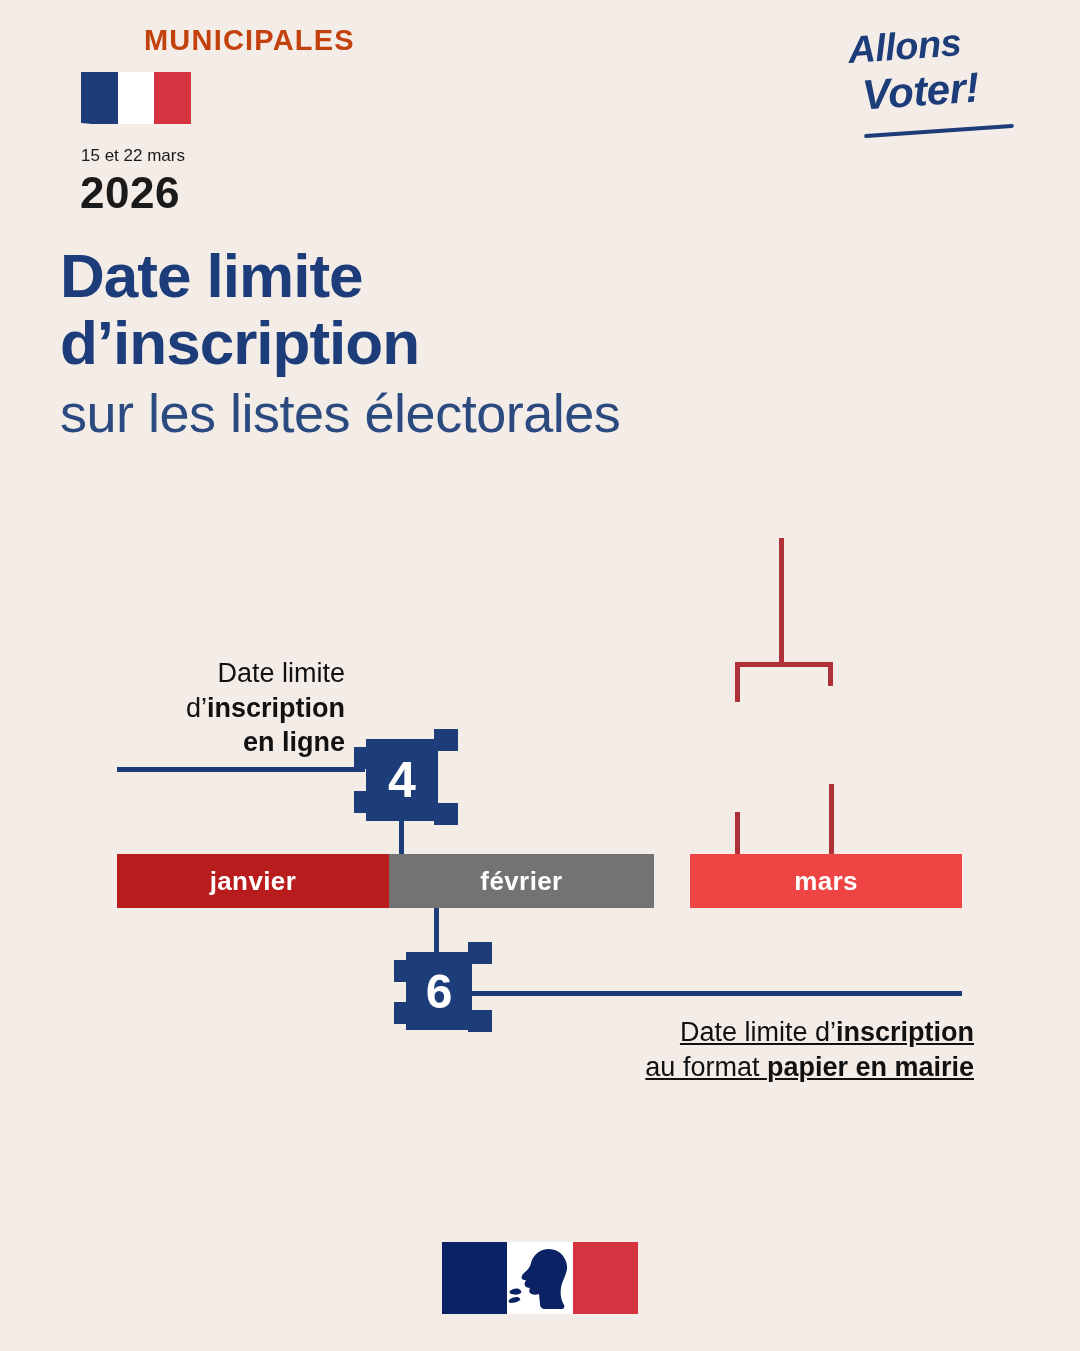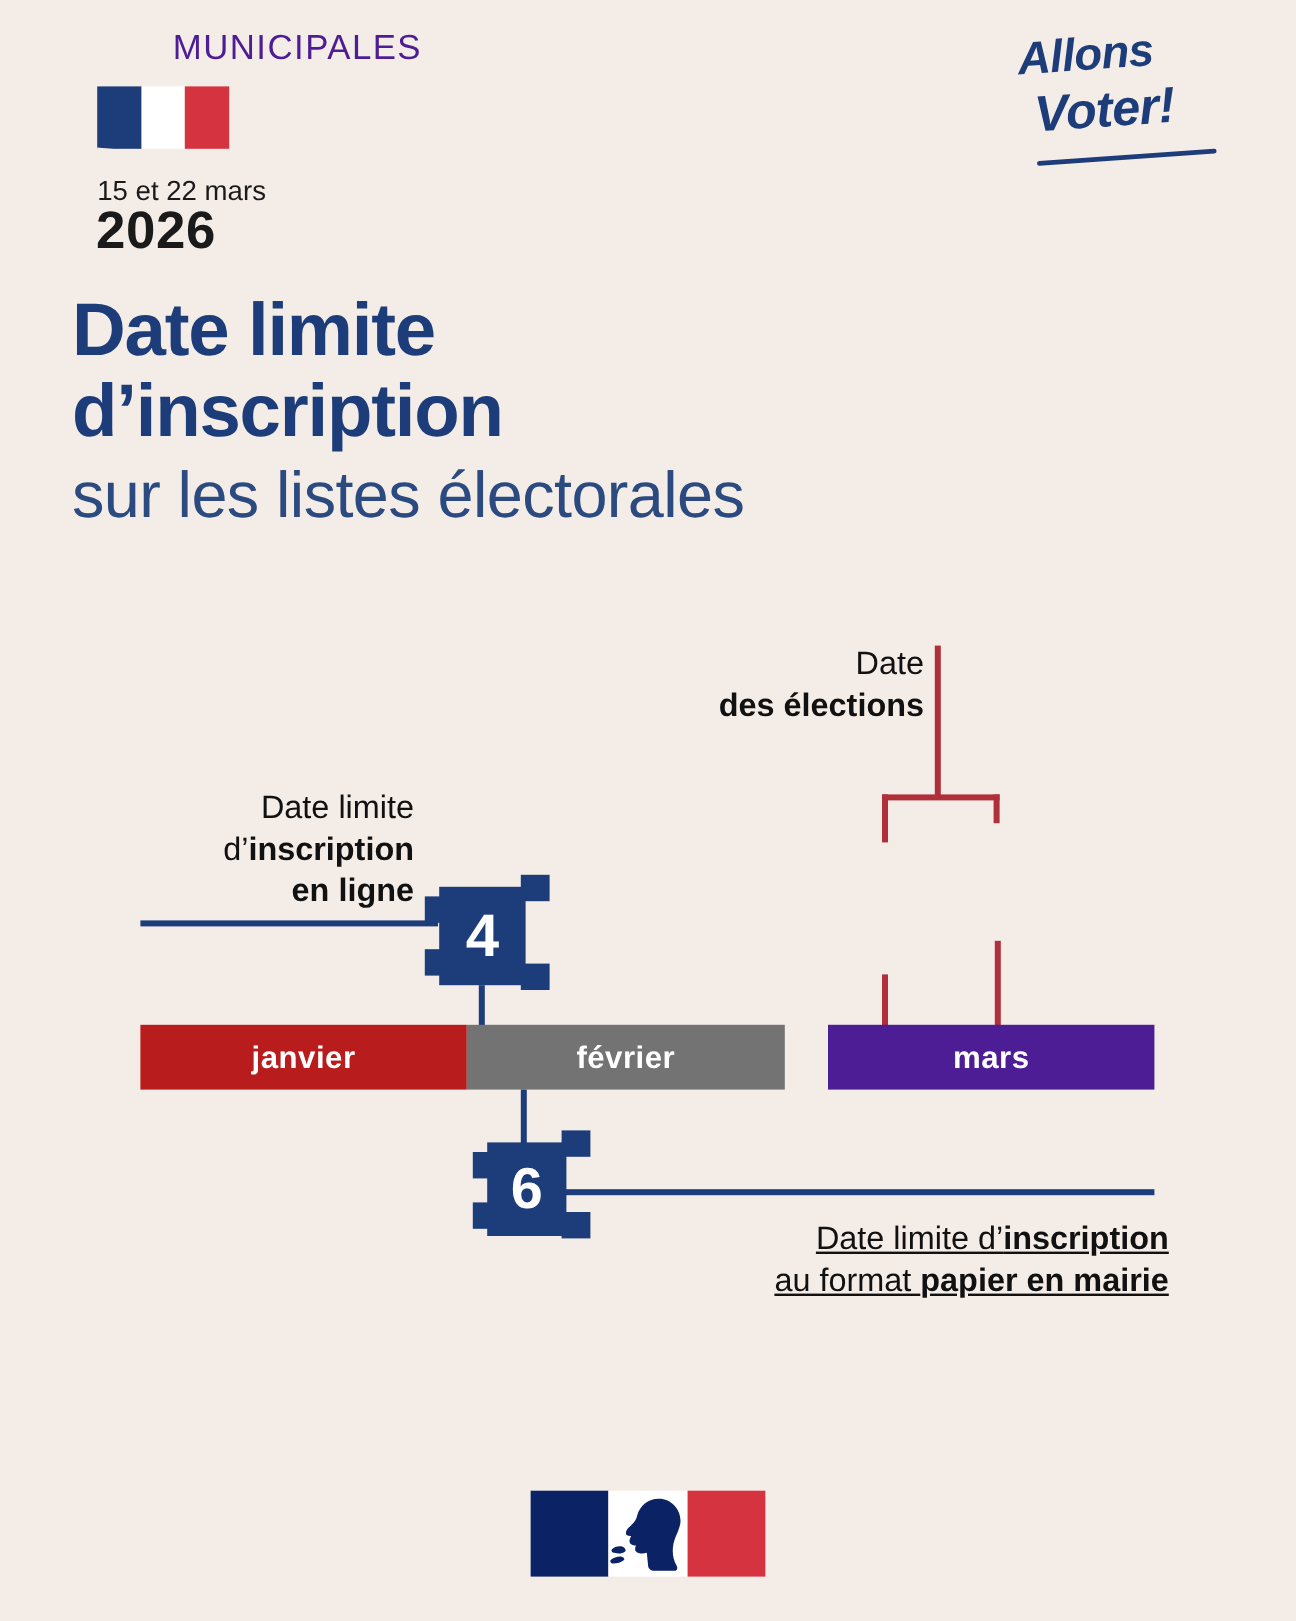--- a/index.html
+++ b/index.html
@@ -28,22 +28,22 @@
     font-size: 28px;
     letter-spacing: 1.5px;
     font-weight: 400;
     color: #1a1a1a;
     line-height: 1.05;
     margin-left: 2px;
   }
   .municipales-word {
     font-size: 29px;
     letter-spacing: 1.2px;
-    font-weight: 400;
-    color: #4c1d95;
+    font-weight: 700;
+    color: #c2410c;
     line-height: 1.15;
     margin-left: 66px;
     margin-top: 2px;
   }
   .flag-block {
     position: absolute;
     top: 50px;
     left: 3px;
     width: 110px;
     height: 52px;
@@ -62,21 +62,21 @@
     bottom: -9px;
     width: 0;
     height: 0;
     border-left: 110px solid #f4ece7;
     border-top: 10px solid transparent;
   }
   .date-small {
     position: absolute;
     top: 124px;
     left: 3px;
-    font-size: 23px;
+    font-size: 17px;
     font-weight: 400;
     color: #1a1a1a;
   }
   .year-big {
     position: absolute;
     top: 146px;
     left: 2px;
     font-size: 44px;
     font-weight: 700;
     letter-spacing: 0.5px;
@@ -168,21 +168,21 @@
     display: flex;
     align-items: center;
     justify-content: center;
     color: #ffffff;
     font-size: 26px;
     font-weight: 700;
     letter-spacing: 0.4px;
   }
   .month-jan { width: 284px; background: #b91c1c; }
   .month-feb { width: 277px; background: #737373; }
-  .month-mar { width: 284px; background: #4c1d95; margin-left: 36px; }
+  .month-mar { width: 284px; background: #ef4444; margin-left: 36px; }
 
   
   .line {
     position: absolute;
     background: #1d3c7a;
   }
   .line-red { background: #b0303a; }
 
   
   .badge {
@@ -265,24 +265,20 @@
 </div>
 
 <div class="title-block">
   <div class="title-bold">Date limite</div>
   <div class="title-bold">d’inscription</div>
   <div class="title-light">sur les listes électorales</div>
 </div>
 
 <div class="timeline">
 
-  <div class="lbl right" style="top: 16px; left: 430px; width: 340px;">
-    <span>Date</span><br>
-    <b>des élections</b>
-  </div>
 
   <div class="line line-red" style="top: 18px; left: 779px; width: 5px; height: 128px;"></div>
 
   <div class="line line-red" style="top: 142px; left: 735px; width: 98px; height: 5px;"></div>
 
   <div class="line line-red" style="top: 142px; left: 735px; width: 5px; height: 40px;"></div>
 
   <div class="line line-red" style="top: 142px; left: 828px; width: 5px; height: 24px;"></div>
 
 

